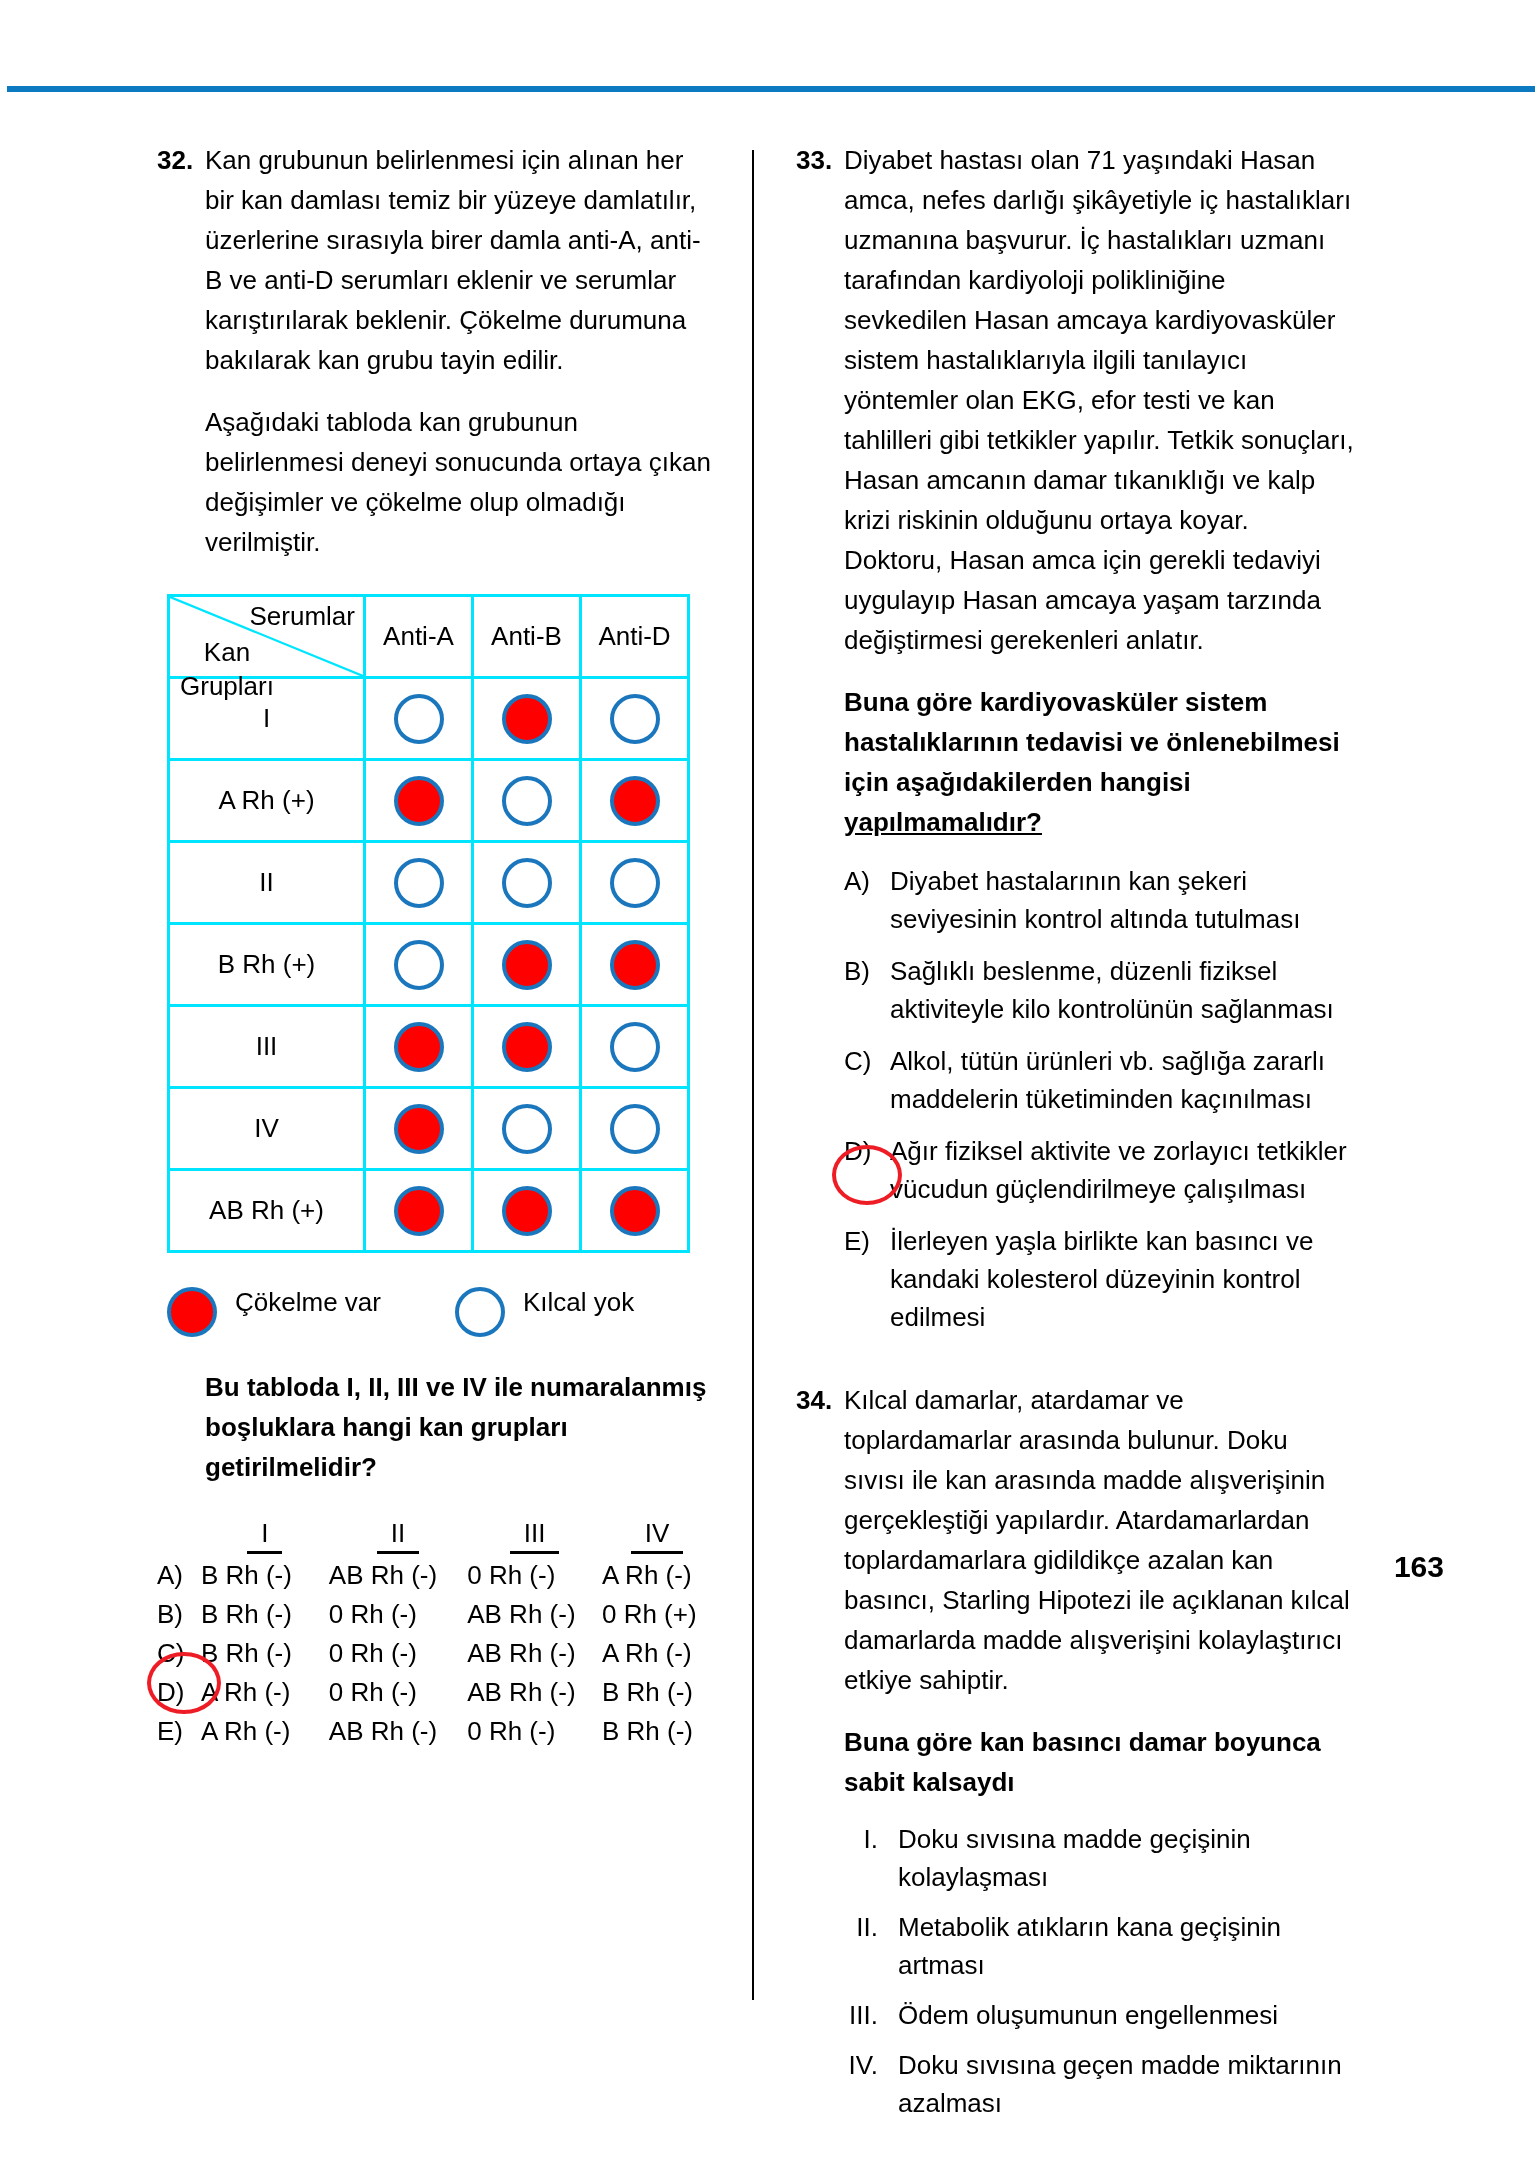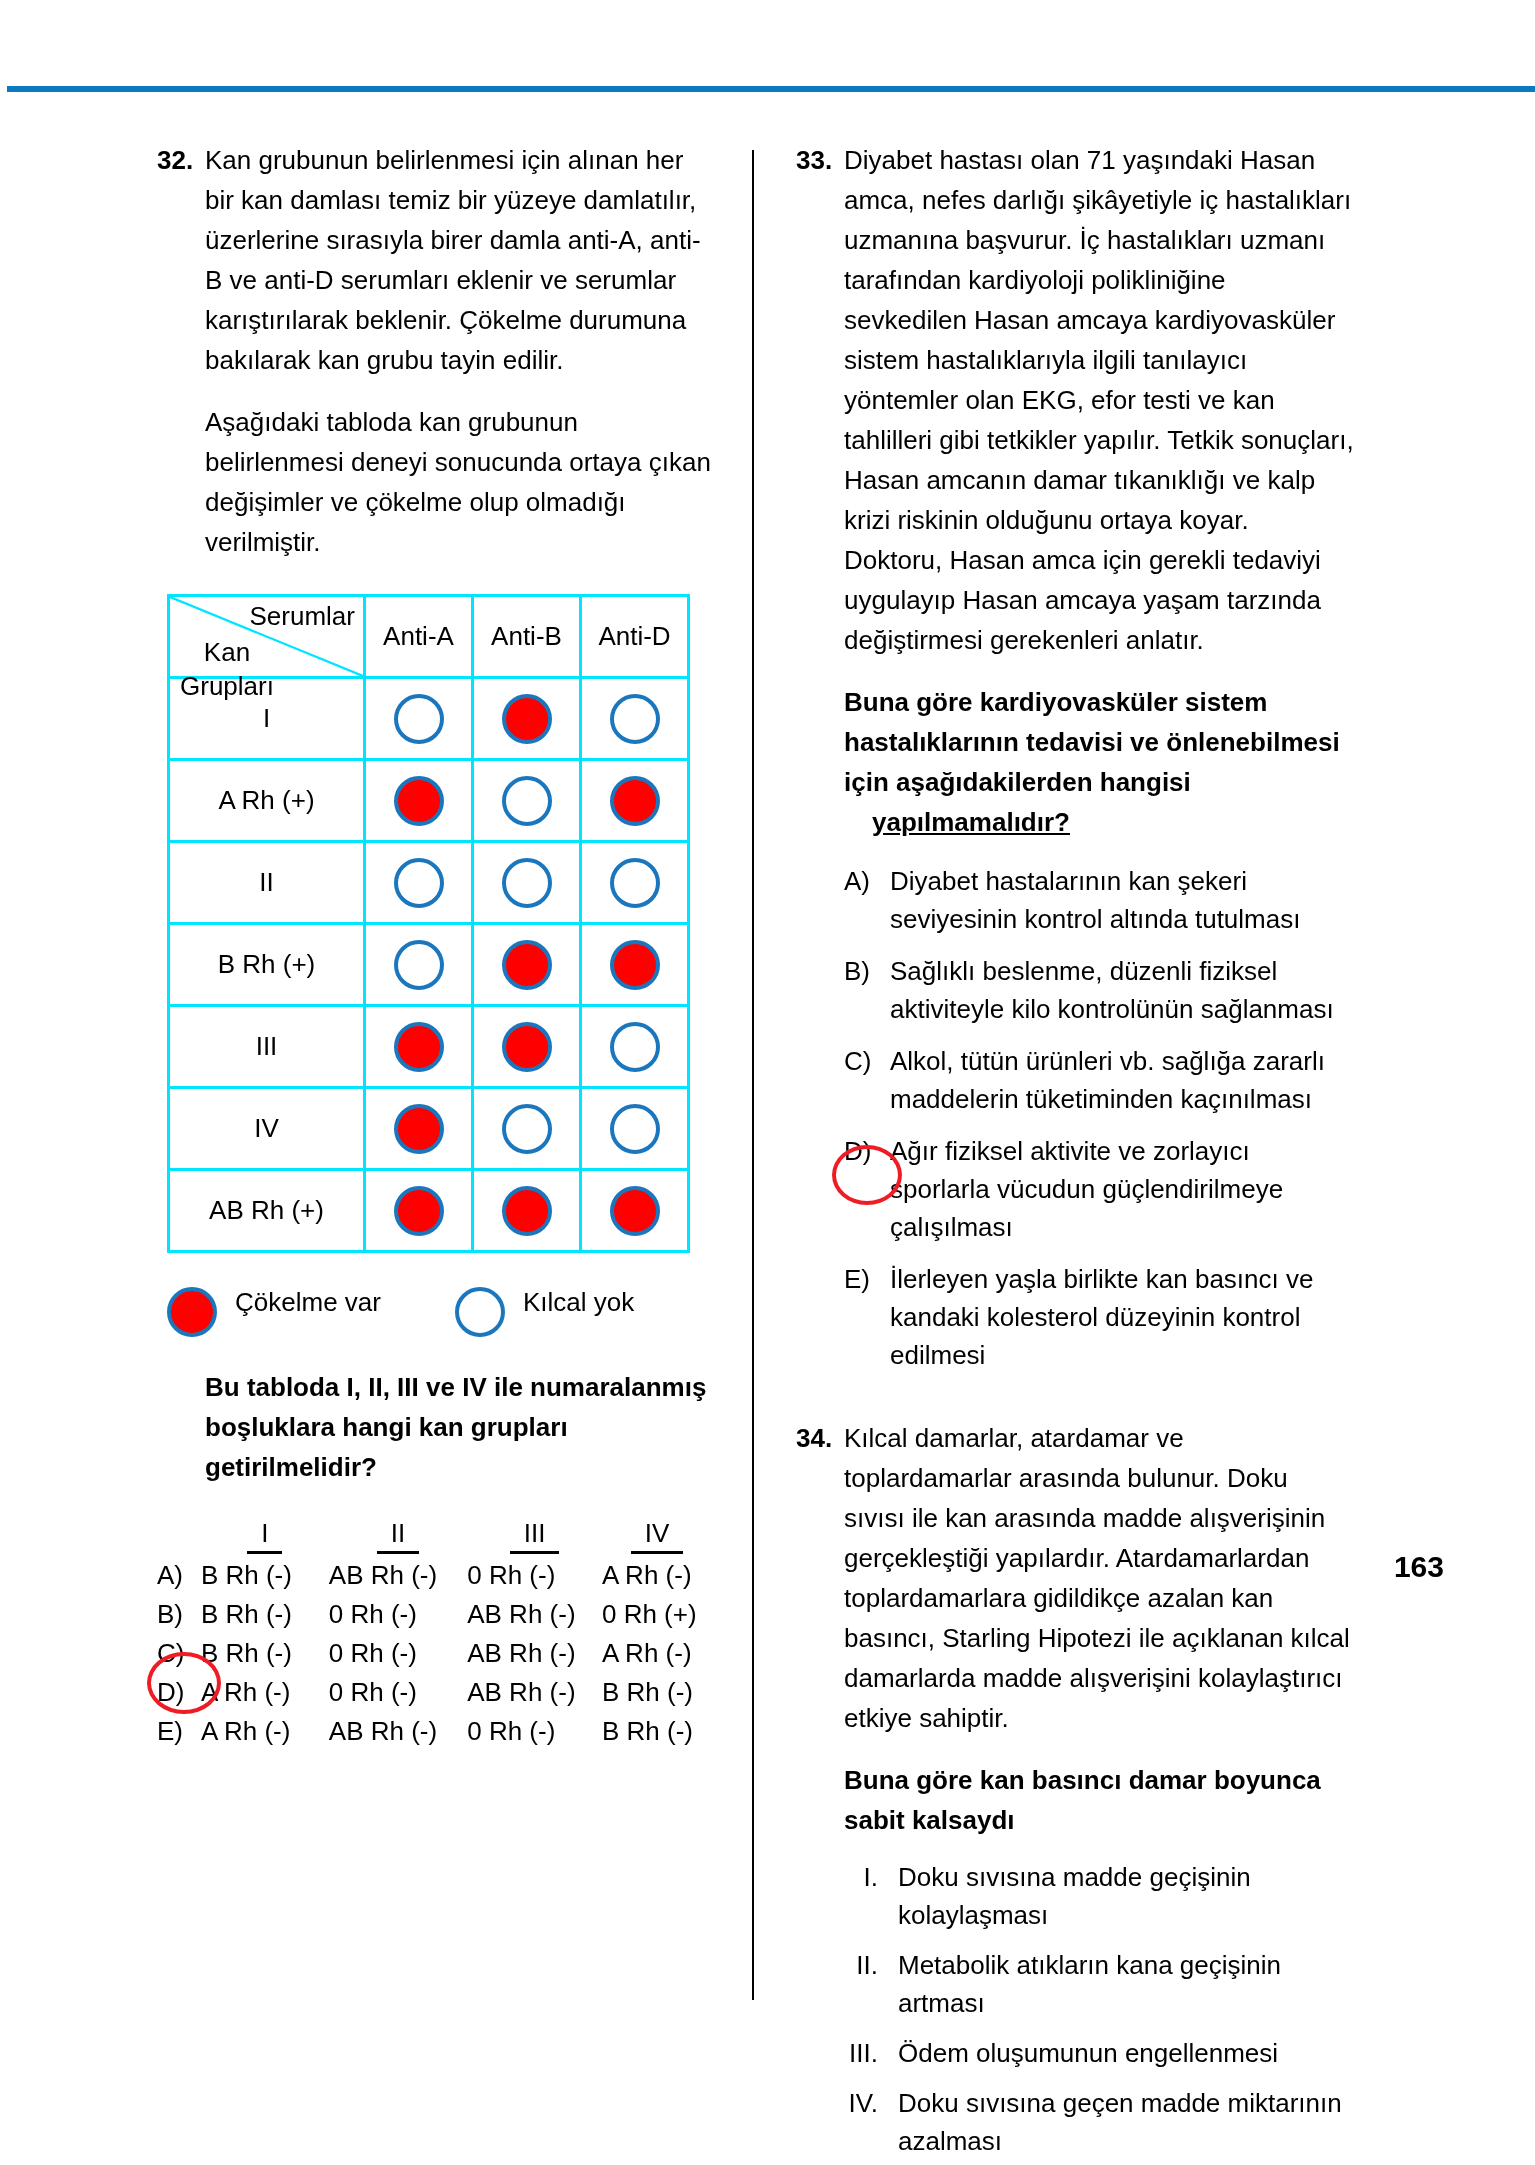--- a/index.html
+++ b/index.html
@@ -41,21 +41,21 @@
   
   .q{ display:flex; margin-bottom:10px; }
   .q-num{
     font-weight:bold; font-size:26px; line-height:40px;
     width:48px; flex:0 0 48px; text-align:left;
   }
   .q-body{ flex:1 1 auto; font-size:26px; line-height:40px; }
   .q-body p{ margin:0 0 22px 0; }
   .q-body p:last-child{ margin-bottom:0; }
   .bold{ font-weight:bold; }
-  .underline{ text-decoration:underline;margin-left:28px; }
+  .underline{ text-decoration:underline; }
 
   
   .opts{ margin-top:14px; }
   .opt{
     display:flex; font-size:26px; line-height:38px; margin-bottom:14px;
     position:relative;
   }
   .opt-letter{ flex:0 0 46px; }
   .opt-text{ flex:1 1 auto; }
 
@@ -331,21 +331,21 @@
             <div class="opt">
               <span class="opt-letter">B)</span>
               <span class="opt-text"> Sağlıklı beslenme, düzenli fiziksel aktiviteyle kilo kontrolünün sağlanması</span>
             </div>
             <div class="opt">
               <span class="opt-letter">C)</span>
               <span class="opt-text">Alkol, tütün ürünleri vb. sağlığa zararlı maddelerin tüketiminden kaçınılması</span>
             </div>
             <div class="opt">
               <span class="opt-letter">D)</span>
-              <span class="opt-text">Ağır fiziksel aktivite ve zorlayıcı sporlarla vücudun güçlendirilmeye çalışılması</span>
+              <span class="opt-text">Ağır fiziksel aktivite ve zorlayıcı tetkikler vücudun güçlendirilmeye çalışılması</span>
             </div>
             <div class="opt">
               <span class="opt-letter">E)</span>
               <span class="opt-text">İlerleyen yaşla birlikte kan basıncı ve kandaki kolesterol düzeyinin kontrol edilmesi</span>
             </div>
           </div>
         <div class="mark-ellipse" style="left:-12px; top:283px; width:70px; height:60px;"></div>
       </div>
 
       <div class="q" style="margin-top:44px;">

